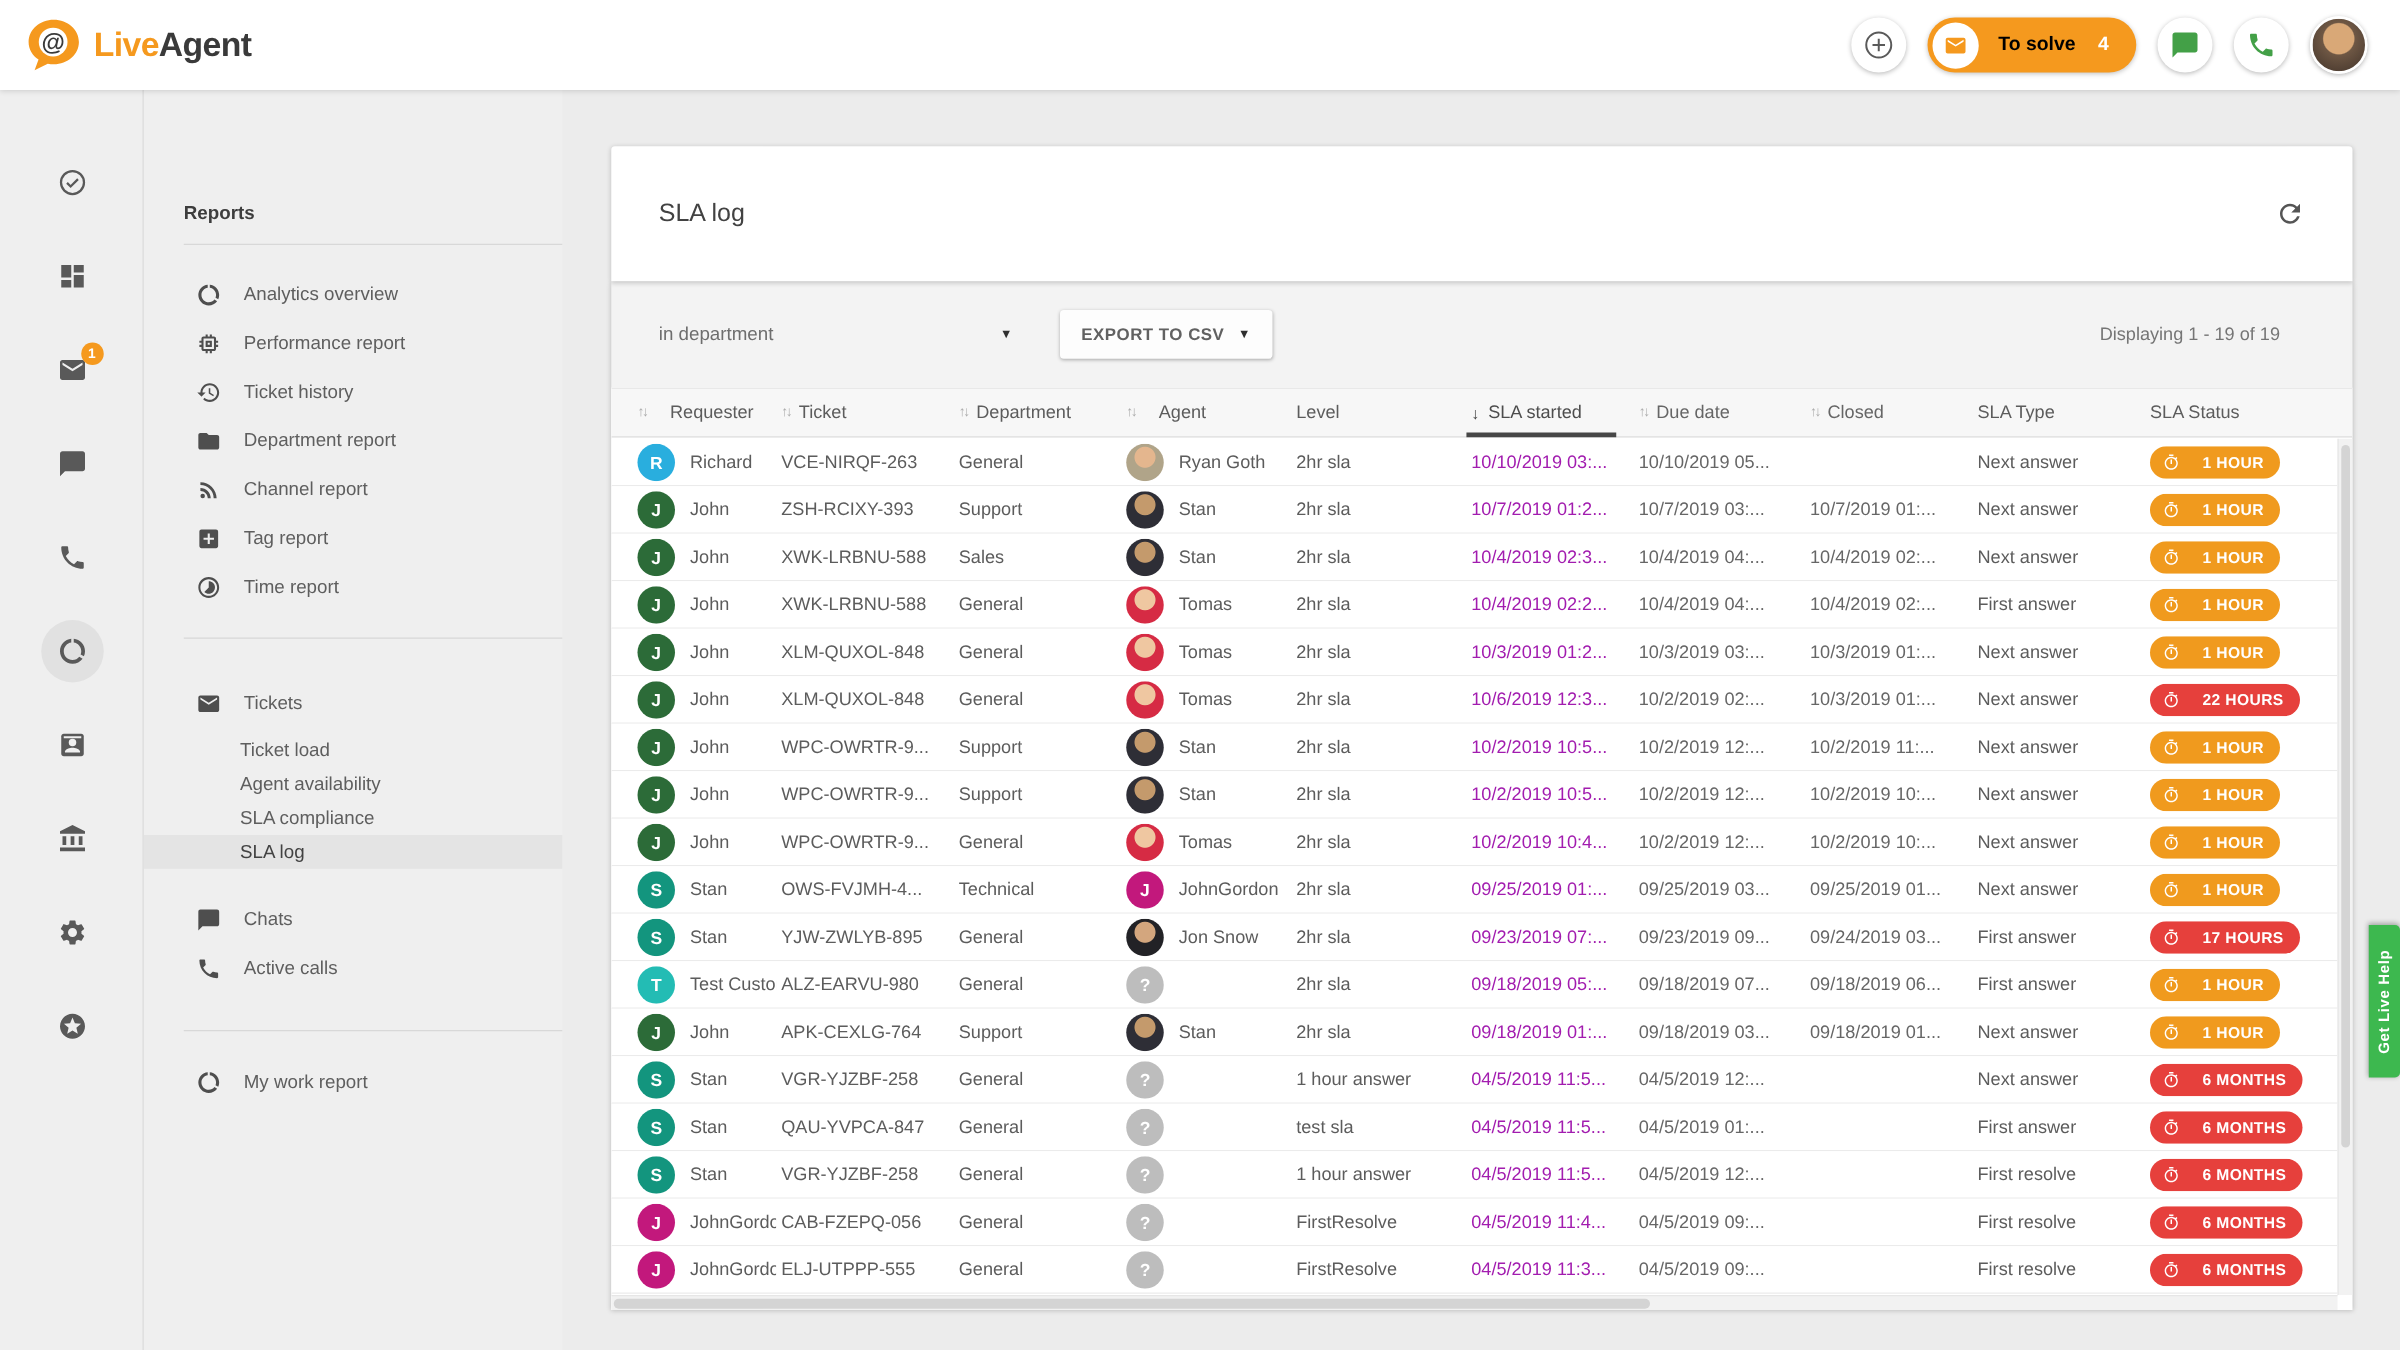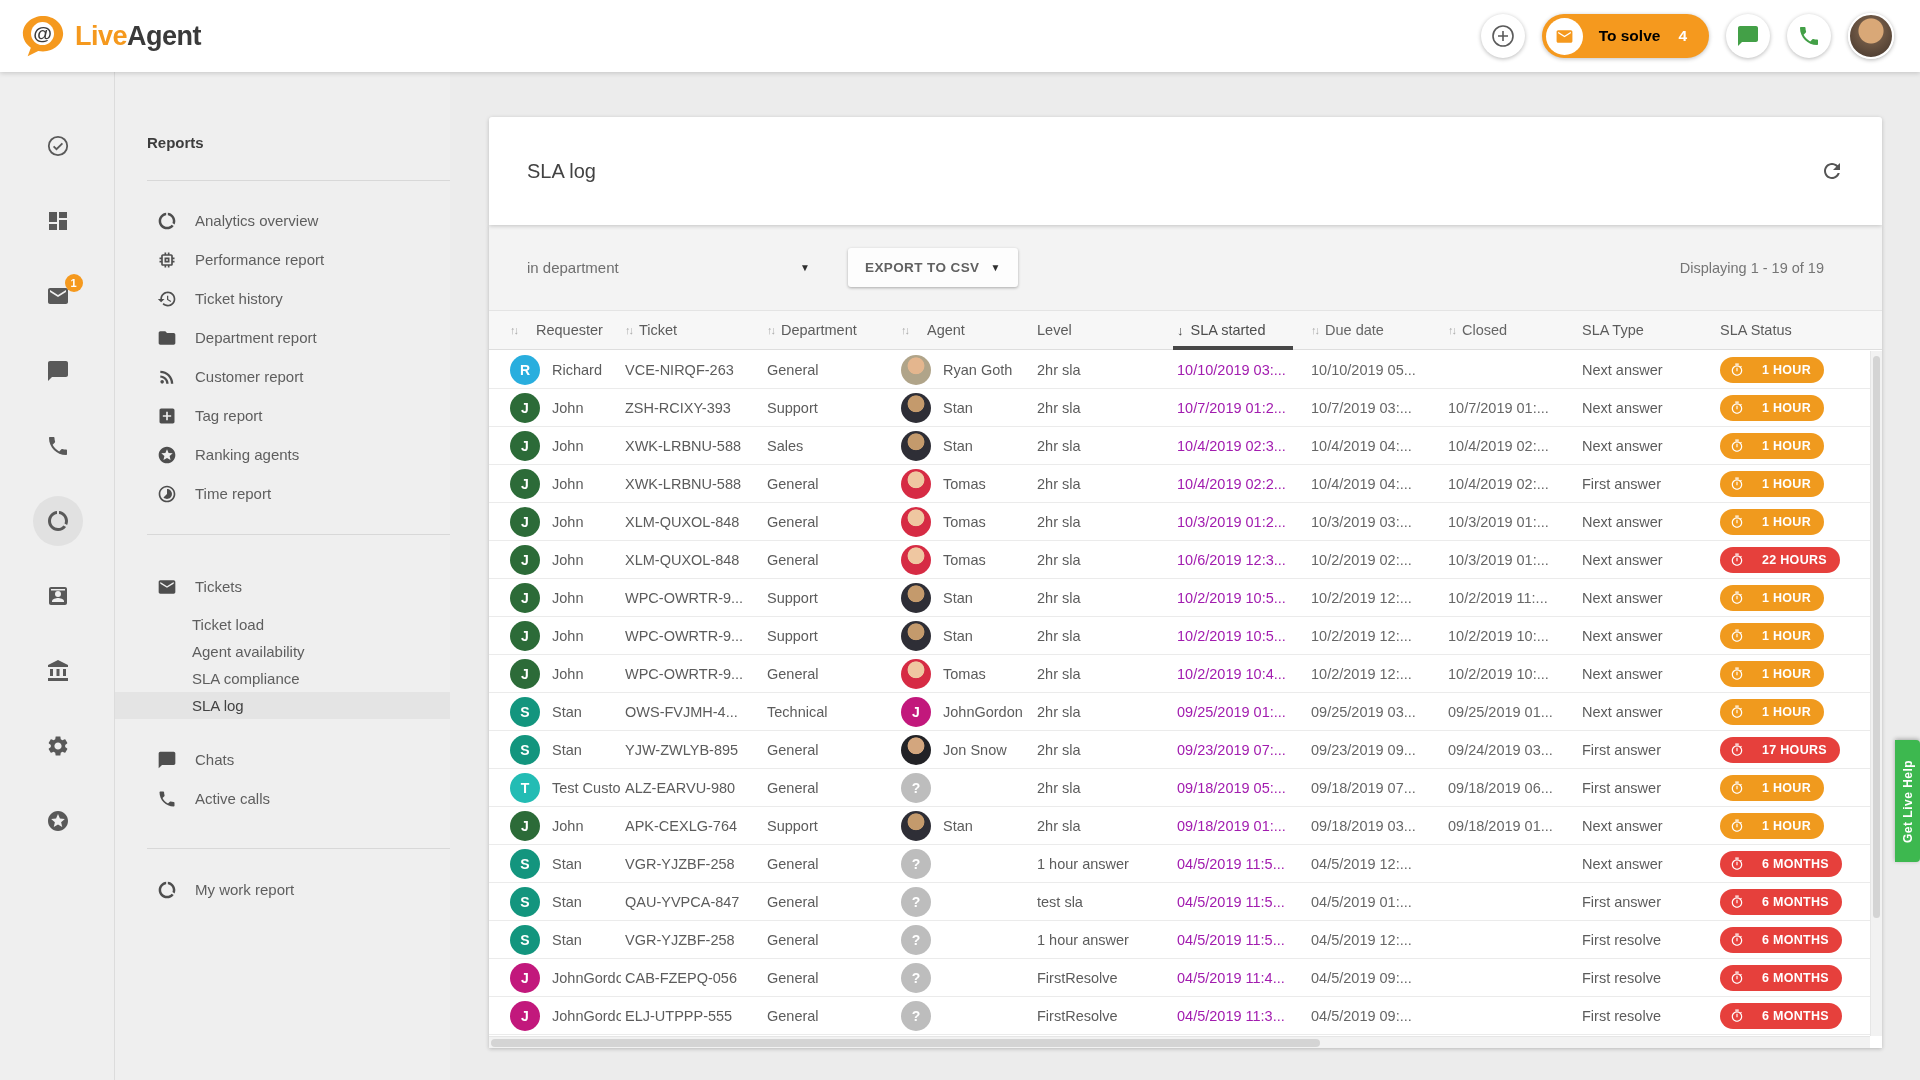--- a/index.html
+++ b/index.html
@@ -41,21 +41,21 @@
   .rail-item { position:relative; width:24px; height:24px; color:#595959; cursor:pointer; }
   .rail-item .icn { width:24px; height:24px; position:relative; z-index:1; }
   .rail-item.active::before { content:""; position:absolute; left:50%; top:50%; width:50px; height:50px;
           transform:translate(-50%,-50%); border-radius:50%; background:#e1e1e1; }
   .rail-badge { position:absolute; top:-10px; right:-13px; min-width:18px; height:18px; border-radius:9px;
           background:var(--brand-orange); color:#fff; font-size:11px; font-weight:bold; display:flex;
           align-items:center; justify-content:center; z-index:2; padding:0 4px; }
 
   
   .menu { width:335px; flex:none; padding-left:32px; background:#efefef; }
-  .menu-title { padding-top:62px; font-size:15px; font-weight:bold; color:#3d3d3d; height:75px; }
+  .menu-title { padding-top:90px; font-size:15px; font-weight:bold; color:#3d3d3d; height:75px; }
   .menu-divider { border:none; border-top:1px solid #d8d8d8; margin:0; }
   .md1 { margin-top:33px; } .md2 { margin-top:21px; } .md3 { margin-top:30px; }
   .group1 { padding-top:20px; } .group2 { padding-top:32px; } .group3 { padding-top:21px; }
   .menu-item { height:39px; display:flex; align-items:center; cursor:pointer; color:#5e5e5e; font-size:15px; }
   .menu-item .icn { width:20px; height:20px; margin-left:10px; margin-right:18px; color:#4e4e4e; flex:none; }
   .menu-sub { height:27px; display:flex; align-items:center; padding-left:45px; font-size:15px; color:#5e5e5e;
               cursor:pointer; margin-left:-32px; padding-left:77px; }
   .menu-sub.selected { background:#e4e4e4; color:#424242; }
   .sub-wrap { padding-top:5px; }
   .mt-chats { margin-top:21px; }
@@ -249,33 +249,27 @@
           <svg class="icn " viewBox="0 0 24 24" fill="currentColor">
             <path d="M10 4H4c-1.1 0-2 .9-2 2v12c0 1.1.9 2 2 2h16c1.1 0 2-.9 2-2V8c0-1.1-.9-2-2-2h-8l-2-2z"></path>
           </svg>
           <span>Department report</span>
         </div>
         <div class="menu-item">
           <svg class="icn " viewBox="0 0 24 24" fill="currentColor">
             <circle cx="6.18" cy="17.82" r="2.18"></circle>
             <path d="M4 4.44v2.83c7.03 0 12.73 5.7 12.73 12.73h2.83c0-8.59-6.97-15.56-15.56-15.56zm0 5.66v2.83c3.9 0 7.07 3.17 7.07 7.07h2.83c0-5.47-4.43-9.9-9.9-9.9z"></path>
           </svg>
-          <span>Customer report</span>
+          <span>Channel report</span>
         </div>
         <div class="menu-item">
           <svg class="icn " viewBox="0 0 24 24" fill="currentColor">
             <path d="M19 3H5c-1.1 0-2 .9-2 2v14c0 1.1.9 2 2 2h14c1.1 0 2-.9 2-2V5c0-1.1-.9-2-2-2zm-2 10h-4v4h-2v-4H7v-2h4V7h2v4h4v2z"></path>
           </svg>
           <span>Tag report</span>
-        </div>
-        <div class="menu-item">
-          <svg class="icn " viewBox="0 0 24 24" fill="currentColor">
-            <path d="M11.99 2C6.47 2 2 6.48 2 12s4.47 10 9.99 10C17.52 22 22 17.52 22 12S17.52 2 11.99 2zm4.24 16L12 15.45 7.77 18l1.12-4.81-3.73-3.23 4.92-.42L12 5l1.92 4.53 4.92.42-3.73 3.23L16.23 18z"></path>
-          </svg>
-          <span>Ranking agents</span>
         </div>
         <div class="menu-item">
           <svg class="icn " viewBox="0 0 24 24" fill="currentColor">
             <path d="M16.24 7.76C15.07 6.59 13.54 6 12 6v6l-4.24 4.24c2.34 2.34 6.14 2.34 8.49 0 2.34-2.34 2.34-6.14-.01-8.48zM12 2C6.48 2 2 6.48 2 12s4.48 10 10 10 10-4.48 10-10S17.52 2 12 2zm0 18c-4.42 0-8-3.58-8-8s3.58-8 8-8 8 3.58 8 8-3.58 8-8 8z"></path>
           </svg>
           <span>Time report</span>
         </div>
       </div>
     <hr class="menu-divider md2">
     <div class="group2" id="menu-group2">

